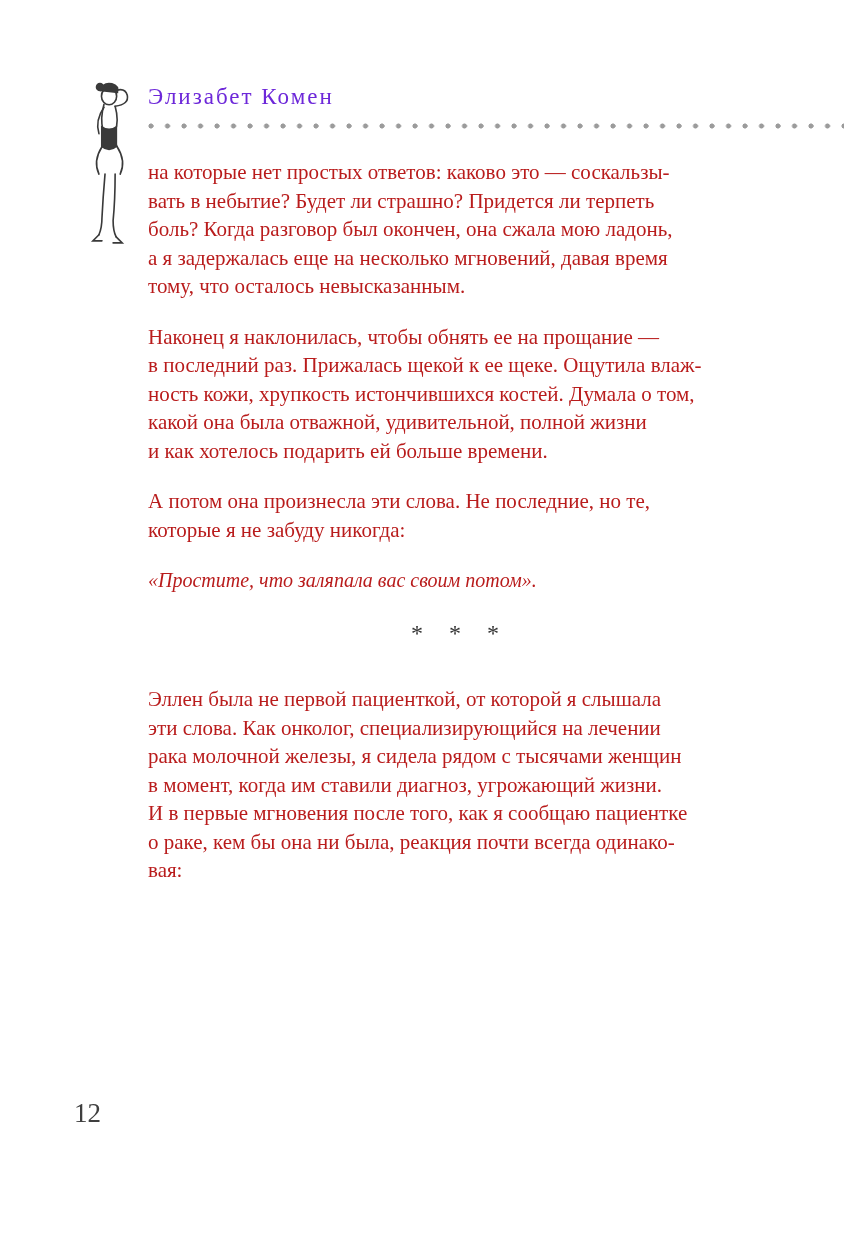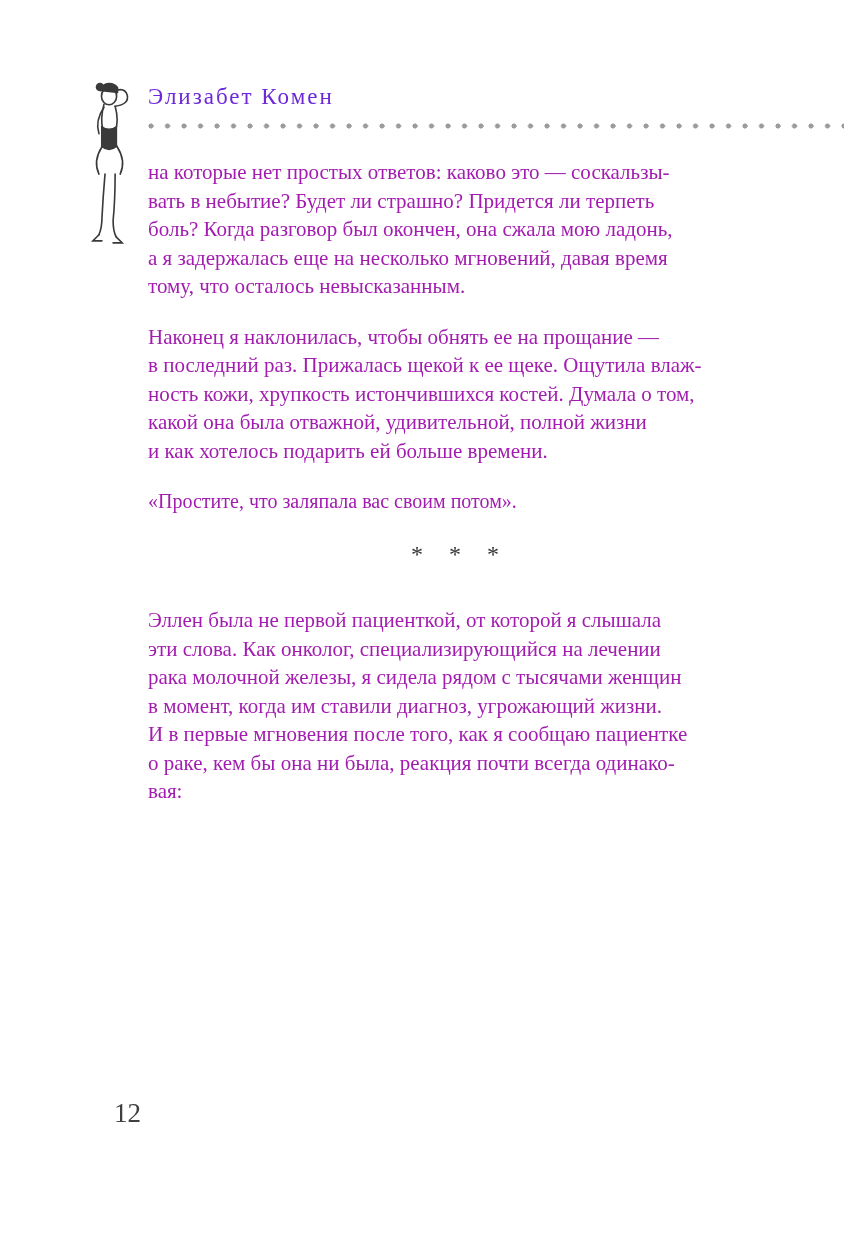--- a/index.html
+++ b/index.html
@@ -55,43 +55,43 @@
     left: 148px;
     top: 158px;
     width: 624px;
   }
   .para {
     margin: 0 0 22px 0;
     font-size: 21px;
     line-height: 28.5px;
     white-space: pre-line;
     text-align: justify;
-    color: #a21caf;
+    color: #b91c1c;
   }
   .para.quote {
+    font-style: italic;
     font-size: 20px;
     line-height: 28px;
   }
   .asterisk-break {
     margin: 26px 0 38px 0;
     text-align: center;
     font-size: 24px;
     letter-spacing: 10px;
     color: #333333;
     white-space: nowrap;
   }
 
   
   .page-number {
     position: absolute;
     left: 74px;
     top: 1098px;
     font-size: 27px;
     color: #3f3f3f;
-    margin-left: 40px;
   }
 </style>
 </head>
 <body>
 
 <div class="page">
 
   <div class="illustration">
     <svg viewBox="0 0 70 170" xmlns="http://www.w3.org/2000/svg" fill="none" stroke="#3a3a3a" stroke-width="1.6" stroke-linecap="round">
 
@@ -131,20 +131,22 @@
 боль? Когда разговор был окончен, она сжала мою ладонь,
 а я задержалась еще на несколько мгновений, давая время
 тому, что осталось невысказанным.</p>
 
     <p class="para">Наконец я наклонилась, чтобы обнять ее на прощание —
 в последний раз. Прижалась щекой к ее щеке. Ощутила влаж-
 ность кожи, хрупкость истончившихся костей. Думала о том,
 какой она была отважной, удивительной, полной жизни
 и как хотелось подарить ей больше времени.</p>
 
+    <p class="para">А потом она произнесла эти слова. Не последние, но те,
+которые я не забуду никогда:</p>
 
     <p class="para quote">«Простите, что заляпала вас своим потом».</p>
 
     <div class="asterisk-break">* * *</div>
 
     <p class="para">Эллен была не первой пациенткой, от которой я слышала
 эти слова. Как онколог, специализирующийся на лечении
 рака молочной железы, я сидела рядом с тысячами женщин
 в момент, когда им ставили диагноз, угрожающий жизни.
 И в первые мгновения после того, как я сообщаю пациентке

